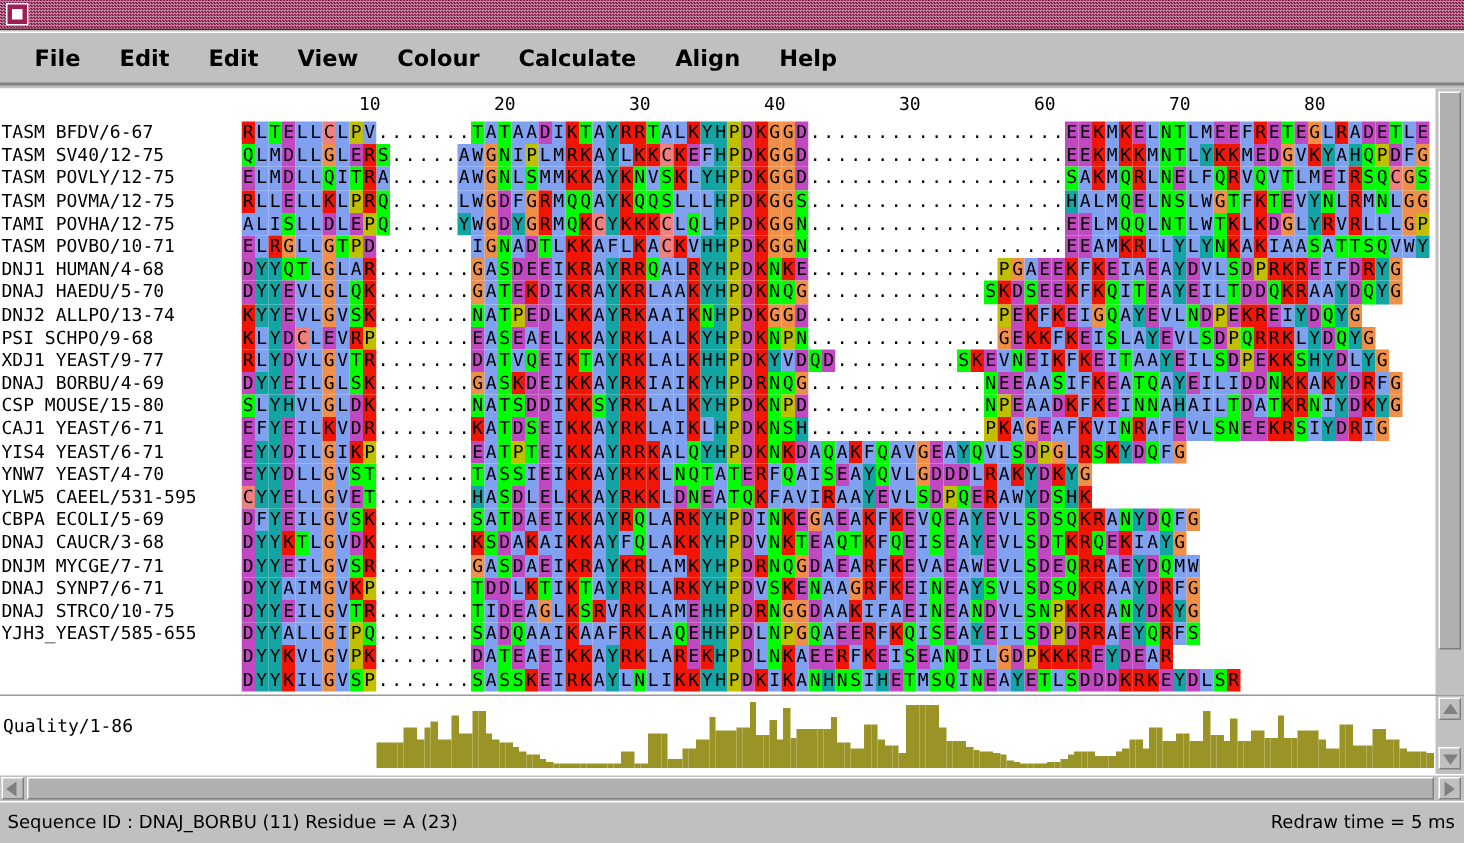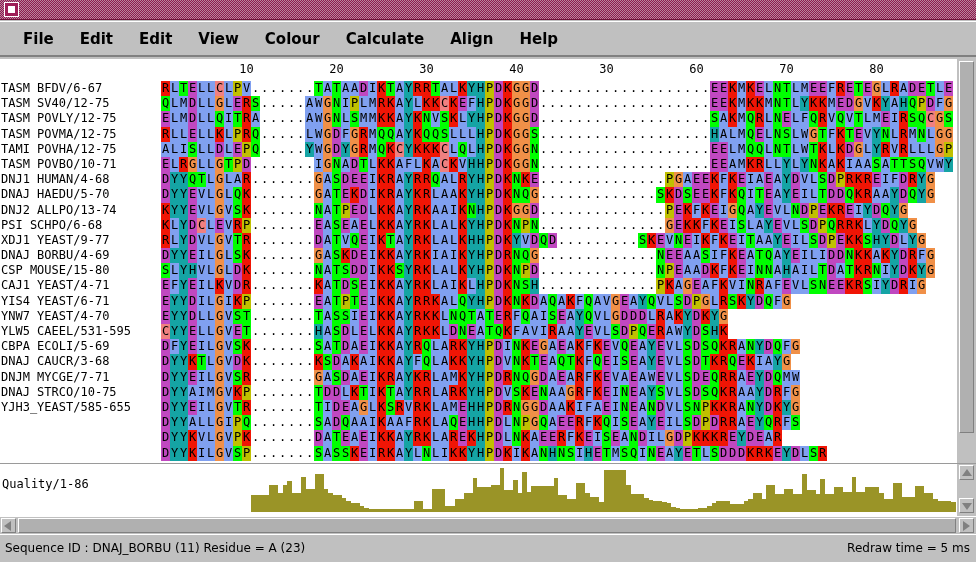--- a/index.html
+++ b/index.html
@@ -326,31 +326,32 @@
       <div id="idlist">
           <div class="id-row">TASM BFDV/6-67</div>
           <div class="id-row">TASM SV40/12-75</div>
           <div class="id-row">TASM POVLY/12-75</div>
           <div class="id-row">TASM POVMA/12-75</div>
           <div class="id-row">TAMI POVHA/12-75</div>
           <div class="id-row">TASM POVBO/10-71</div>
           <div class="id-row">DNJ1 HUMAN/4-68</div>
           <div class="id-row">DNAJ HAEDU/5-70</div>
           <div class="id-row">DNJ2 ALLPO/13-74</div>
-          <div class="id-row">PSI SCHPO/6-68</div>
+          <div class="id-row">PSI SCHPO/9-68</div>
           <div class="id-row">XDJ1 YEAST/9-77</div>
           <div class="id-row">DNAJ BORBU/4-69</div>
           <div class="id-row">CSP MOUSE/15-80</div>
-          <div class="id-row">CAJ1 YEAST/4-71</div>
+          <div class="id-row">CAJ1 YEAST/6-71</div>
           <div class="id-row">YIS4 YEAST/6-71</div>
           <div class="id-row">YNW7 YEAST/4-70</div>
           <div class="id-row">YLW5 CAEEL/531-595</div>
           <div class="id-row">CBPA ECOLI/5-69</div>
           <div class="id-row">DNAJ CAUCR/3-68</div>
           <div class="id-row">DNJM MYCGE/7-71</div>
+          <div class="id-row">DNAJ SYNP7/6-71</div>
           <div class="id-row">DNAJ STRCO/10-75</div>
           <div class="id-row">YJH3_YEAST/585-655</div>
         </div>
     </div>
     <div class="seqpanel">
       <div class="ruler" id="ruler">
           <span style="left: 85.5px;">10</span>
           <span style="left: 175.5px;">20</span>
           <span style="left: 265.5px;">30</span>
           <span style="left: 355.5px;">40</span>

